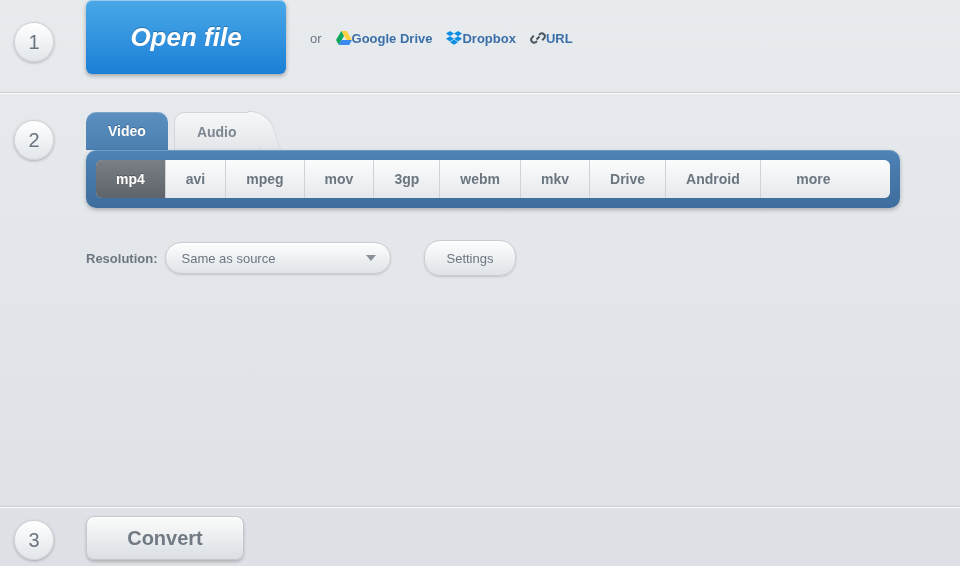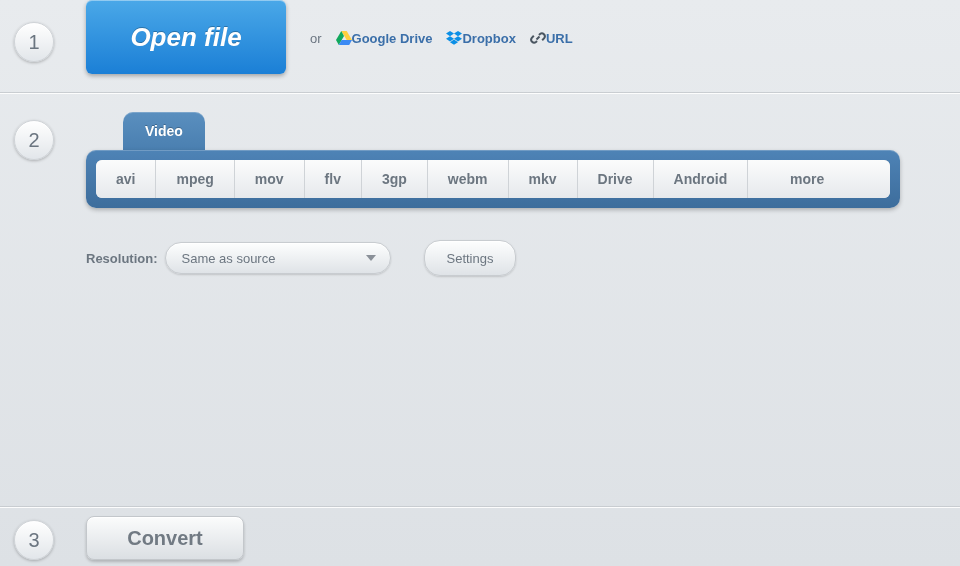--- a/index.html
+++ b/index.html
@@ -51,21 +51,21 @@
 
   
   .step2 { position: absolute; left: 0; top: 92px; width: 960px; height: 414px; }
   .step2 .step-badge { left: 14px; top: 28px; }
 
   .tabs { position: absolute; left: 86px; top: 20px; display: flex; align-items: flex-end; height: 38px; }
   .tab {
     height: 38px; padding: 0 22px;
     border-top-left-radius: 10px; border-top-right-radius: 10px;
     display: flex; align-items: center; font-size: 14px; font-weight: bold;
-    cursor: pointer; position: relative; margin-left: 37px;
+    cursor: pointer; position: relative;
   }
   .tab.active {
     background: linear-gradient(to bottom, #5a8fbf 0%, #4a7fb0 100%);
     color: #fff; text-shadow: 0 -1px 0 rgba(0,0,0,.25);
     box-shadow: inset 0 1px 0 rgba(255,255,255,.2);
   }
   .tab.inactive {
     background: linear-gradient(to bottom, #f6f7f8 0%, #e3e6e9 100%);
     color: #7e8790; border: 1px solid #d2d6da; border-bottom: none;
     margin-left: 6px;
@@ -175,28 +175,29 @@
   </div>
 </div>
 
 <div class="hline top"></div>
 
 <div class="step2">
   <div class="step-badge">2</div>
 
   <div class="tabs">
     <div class="tab active">Video</div>
+    <div class="tab inactive">Audio</div>
   </div>
 
   <div class="format-bar-wrap">
     <div class="format-bar">
+      <div class="fmt selected">mp4</div>
       <div class="fmt">avi</div>
       <div class="fmt">mpeg</div>
       <div class="fmt">mov</div>
-      <div class="fmt">flv</div>
       <div class="fmt">3gp</div>
       <div class="fmt">webm</div>
       <div class="fmt">mkv</div>
       <div class="fmt">Drive</div>
       <div class="fmt">Android</div>
       <div class="fmt more">
         <span>more</span>
 
       </div>
     </div>

